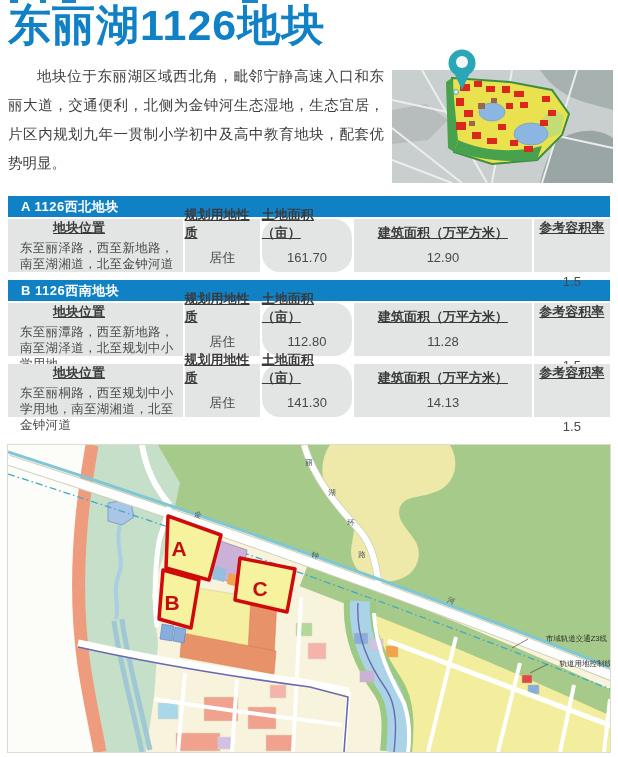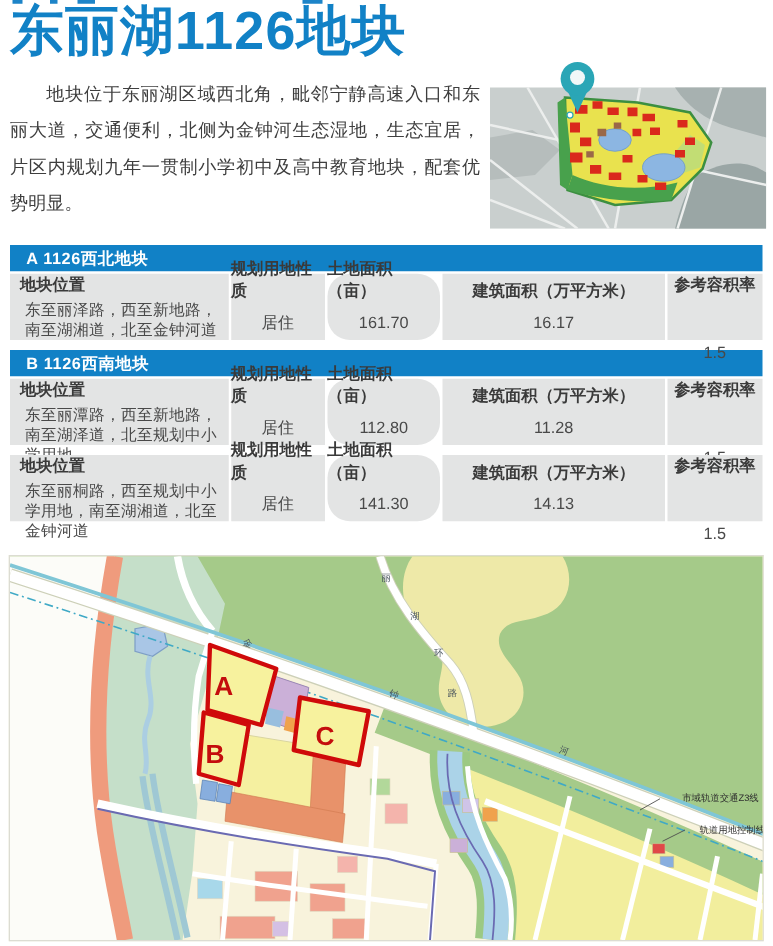--- a/index.html
+++ b/index.html
@@ -28,23 +28,23 @@
   }
   .ptable{display:flex;gap:2px;height:53px;background:#ffffff;}
   .col{background:#e3e4e4;display:flex;flex-direction:column;box-sizing:border-box;}
   .c1{flex:0 0 29%;}
   .c2{flex:0 0 12.5%;}
   .c3{flex:0 0 15%;border-radius:18px;}
   .c4{flex:0 0 29.5%;}
   .c5{flex:1 1 auto;gap:36px;}
   .th{
     font-weight:bold;font-size:13px;color:#3a3a3a;height:23px;
-    display:flex;align-items:flex-end;justify-content:center;padding-bottom:1px;
-  }
-  .c1 .th{justify-content:flex-start;padding-left:8px;}
+    display:flex;align-items:flex-end;justify-content:center;padding-bottom:1px;text-decoration:underline;
+  }
+  .c1 .th{justify-content:flex-start;padding-left:29px;margin-left:16px;}
   .td{
     flex:1;font-size:13px;color:#494949;
     display:flex;align-items:center;justify-content:center;padding-bottom:0;
   }
   .td.loc{
     font-size:12.5px;line-height:16px;align-items:flex-start;justify-content:flex-start;
     padding:2px 8px 0 12px;letter-spacing:.3px;
   }
   .bigmap{
     position:absolute;left:7px;top:444px;width:604px;height:309px;
@@ -137,21 +137,21 @@
       <div class="col c2">
         <div class="th">规划用地性质</div>
         <div class="td">居住</div>
       </div>
       <div class="col c3">
         <div class="th">土地面积（亩）</div>
         <div class="td">161.70</div>
       </div>
       <div class="col c4">
         <div class="th">建筑面积（万平方米）</div>
-        <div class="td">16.17</div>
+        <div class="td">12.90</div>
       </div>
       <div class="col c5">
         <div class="th">参考容积率</div>
         <div class="td">1.5</div>
       </div>
     </div>
   </div>
 
   <div class="section">
     <div class="section-bar">B 1126西南地块</div>

